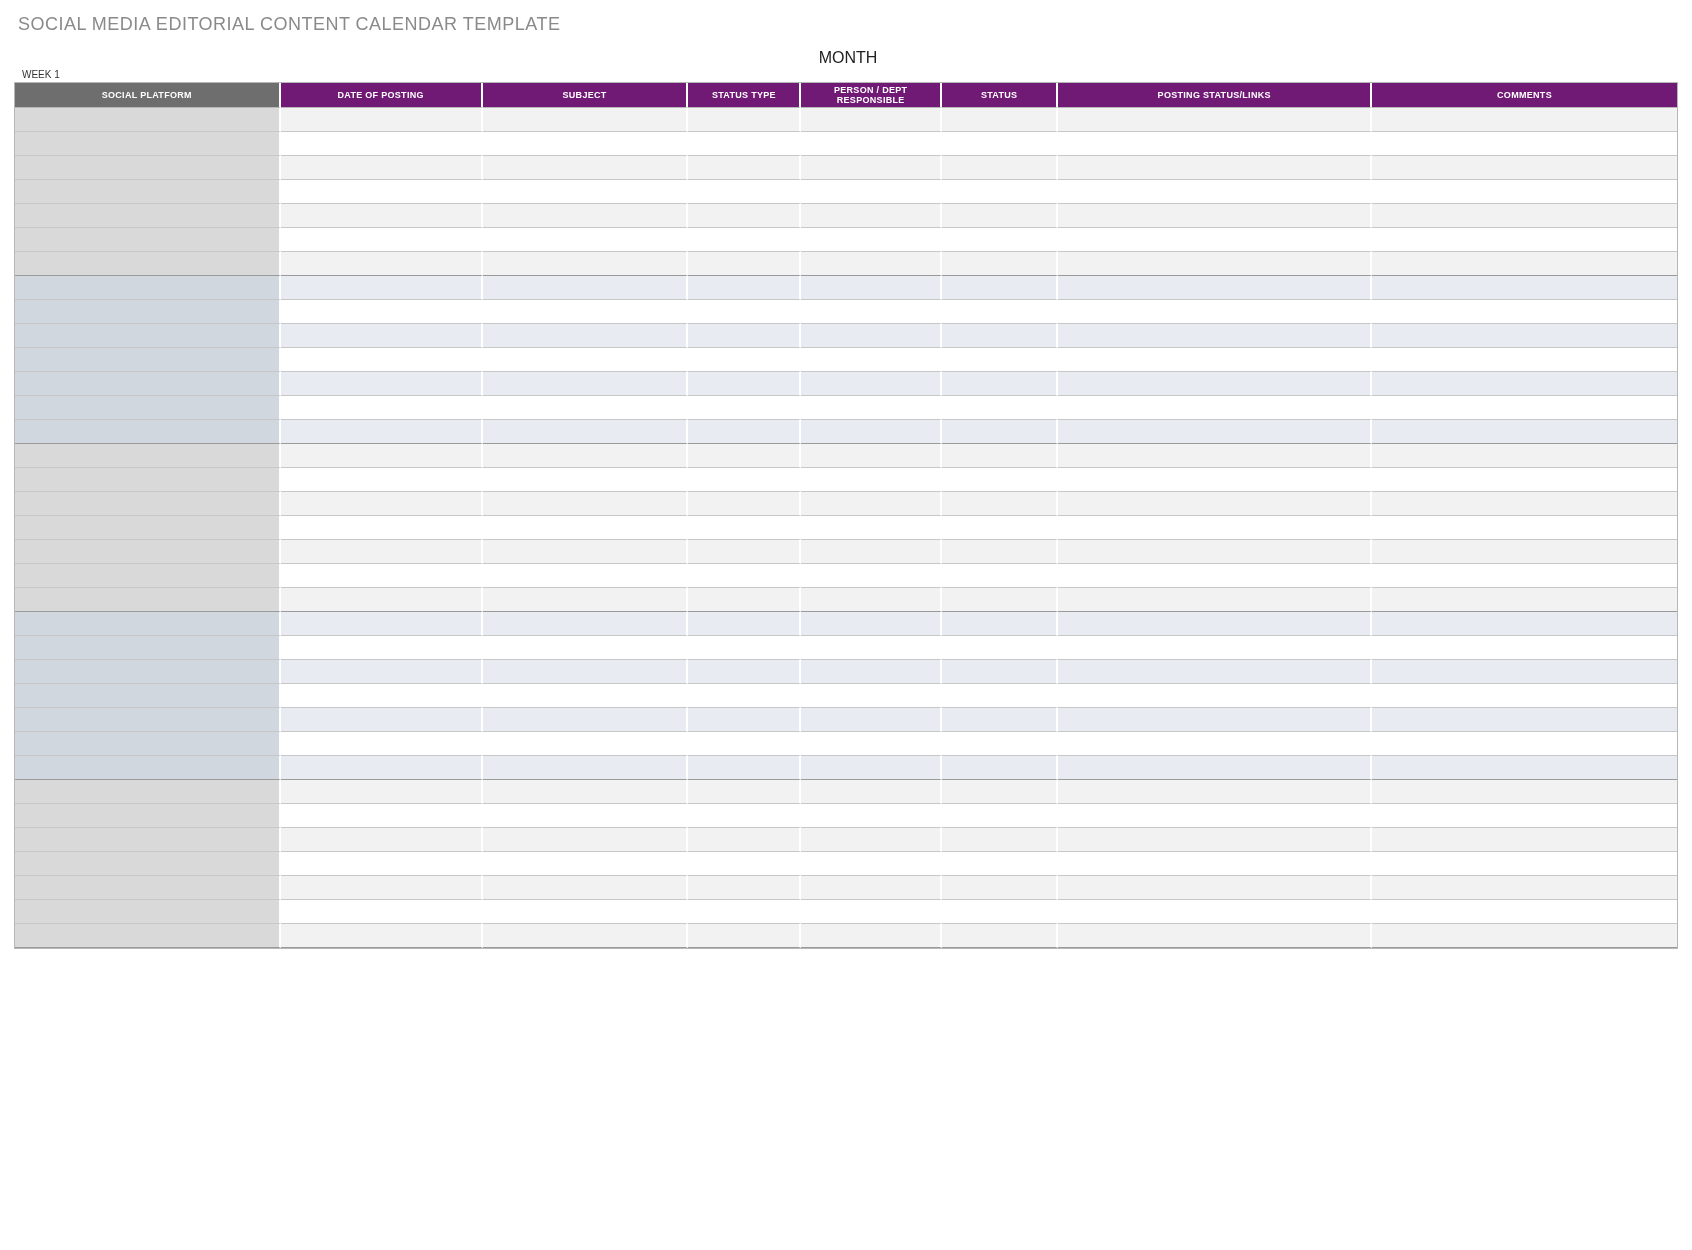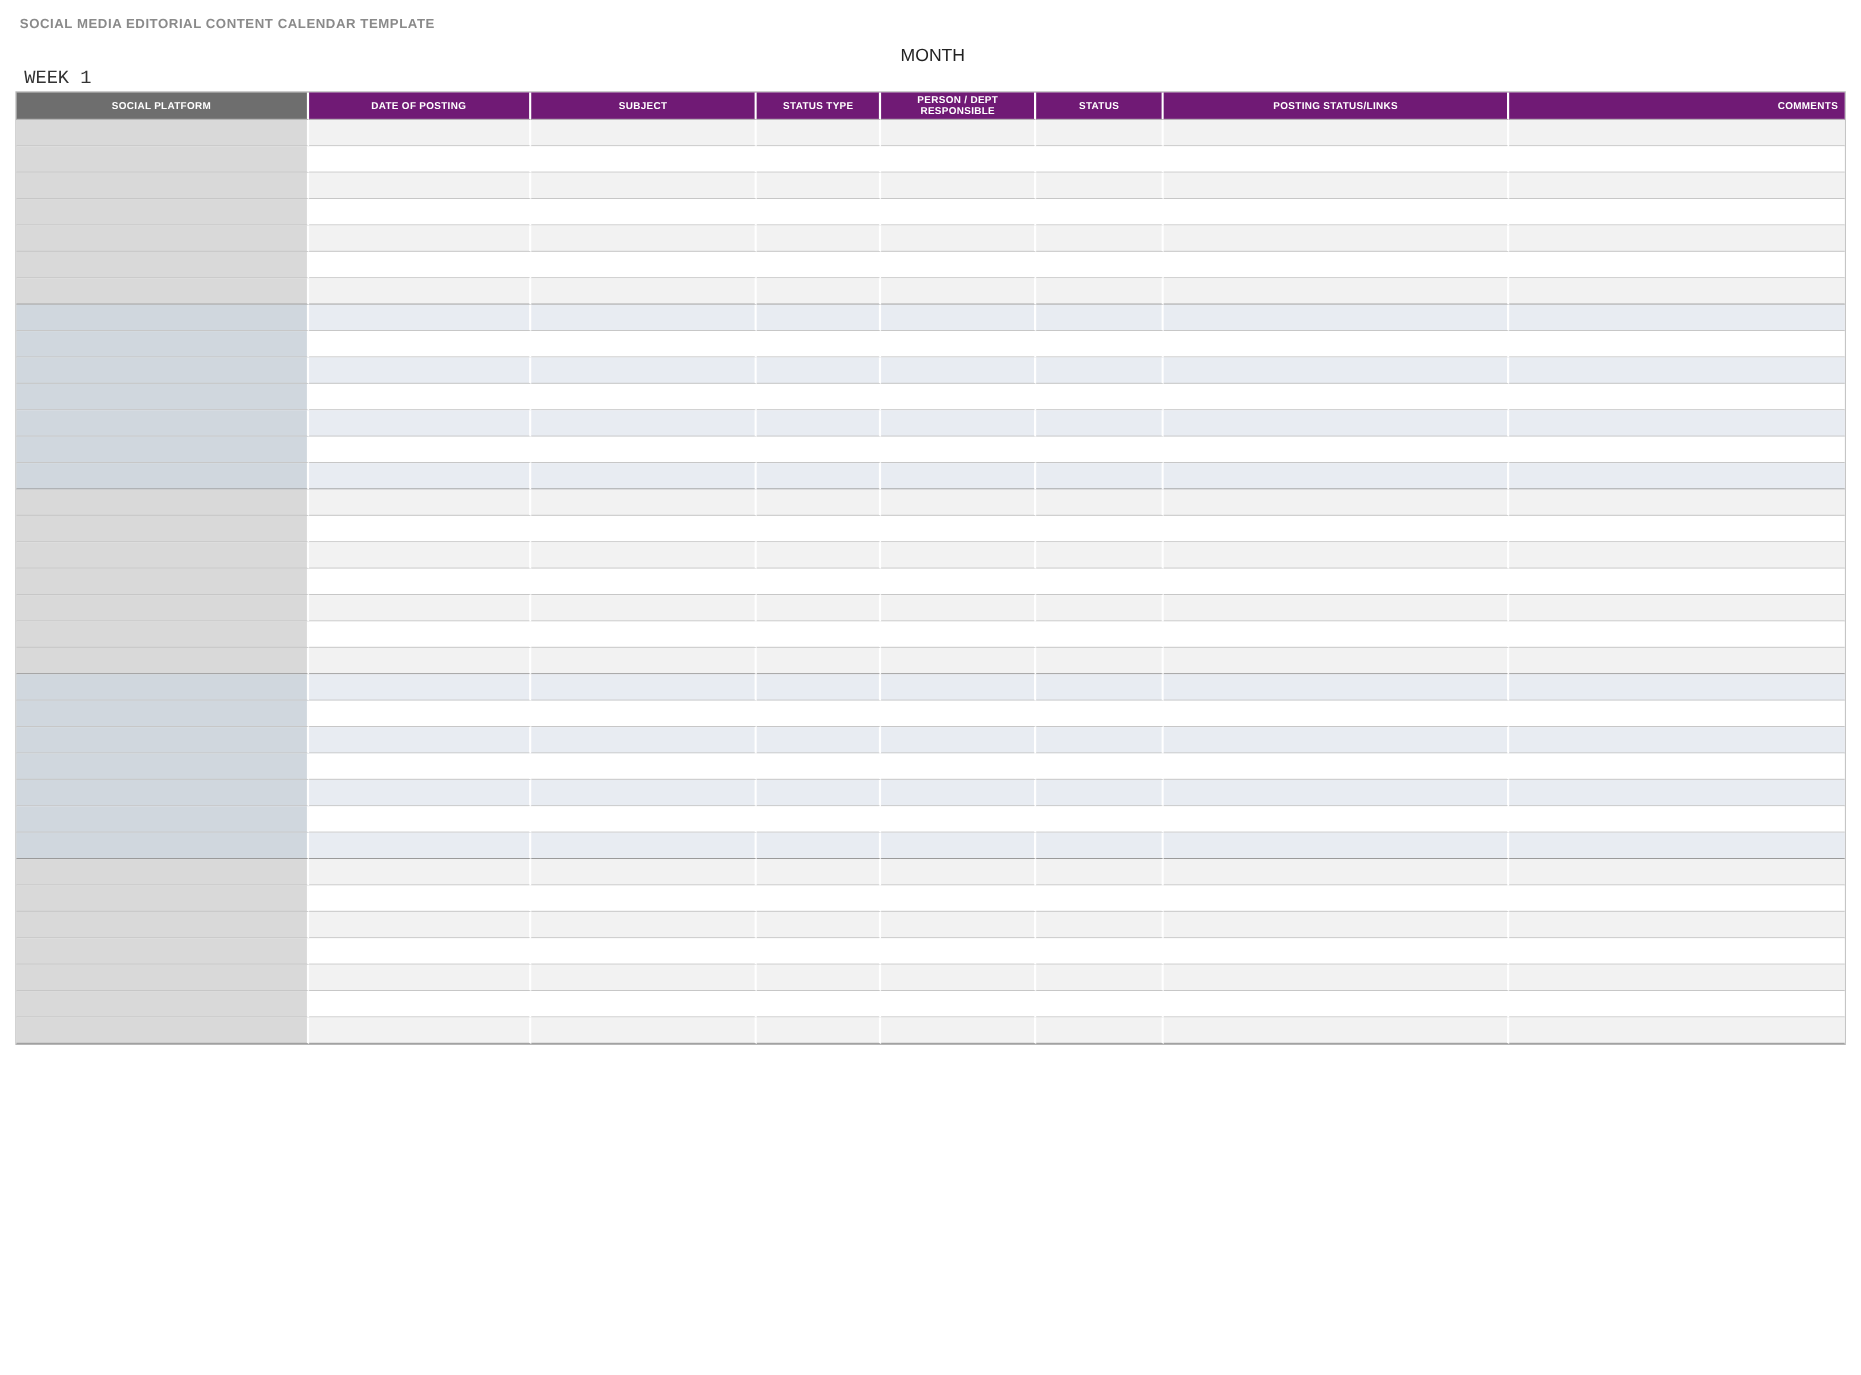--- a/index.html
+++ b/index.html
@@ -4,60 +4,59 @@
 <style>
   * { box-sizing: border-box; }
   body {
     margin: 0;
     padding: 14px;
     font-family: "Segoe UI", Arial, sans-serif;
     background: #ffffff;
     color: #222;
   }
   .page-title {
-    font-size: 12px;
-    font-weight: 700;
+    font-size: 18px;
+    font-weight: 400;
     letter-spacing: 0.5px;
     color: #8a8a8a;
     margin: 0 0 14px 4px;
   }
   .month-label {
     font-size: 16px;
     font-weight: 500;
     color: #222;
     margin: 0 0 2px 4px;
     text-align: center;
   }
   .week-label {
-    font-size: 17px;
+    font-size: 10px;
     font-weight: 400;
     color: #333;
     margin: 0 0 2px 8px;
-    font-family: Liberation Mono, monospace;
   }
   table.cal {
     width: 100%;
     border-collapse: separate;
     border-spacing: 0;
     table-layout: fixed;
     border: 1px solid #b7b7b7;
   }
   table.cal th {
     font-size: 9px;
     font-weight: 700;
     letter-spacing: 0.3px;
     color: #ffffff;
     text-align: center;
     vertical-align: middle;
     padding: 2px 6px;
     height: 24px;
     border-right: 2px solid #ffffff;
     border-bottom: 1px solid #b7b7b7;
   }
-  table.cal th:last-child { border-right: none; text-align: right; }
+  table.cal th:last-child { border-right: none; }
   th.hdr-platform { background: #6e6e6e; }
   th.hdr-dark     { background: #701a75; }
   table.cal td {
     height: 24px;
     padding: 0 6px;
     font-size: 11px;
     border-right: 2px solid #ffffff;
     border-bottom: 1px solid #c7c7c7;
     background: #ffffff;
   }

